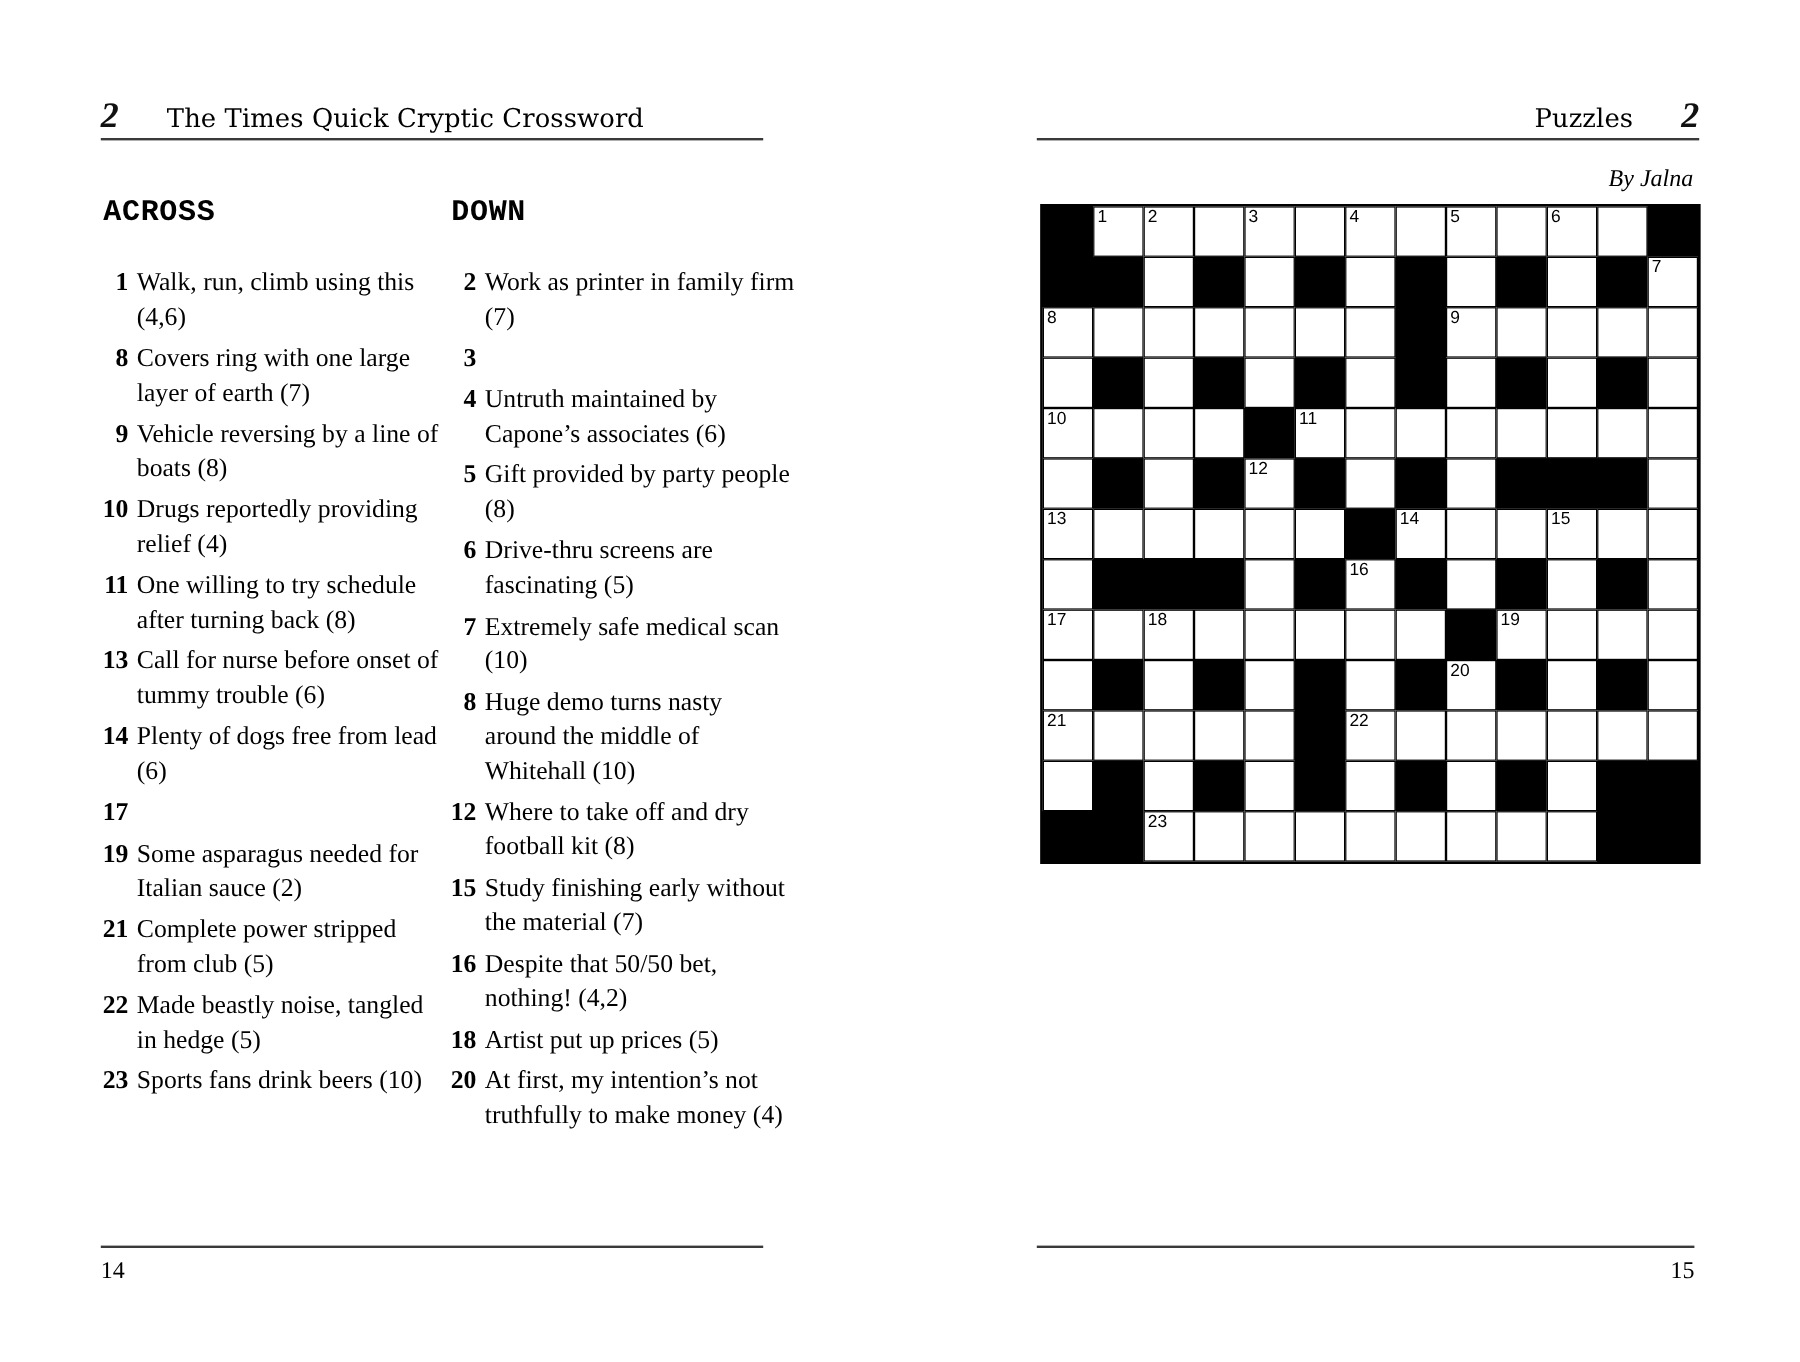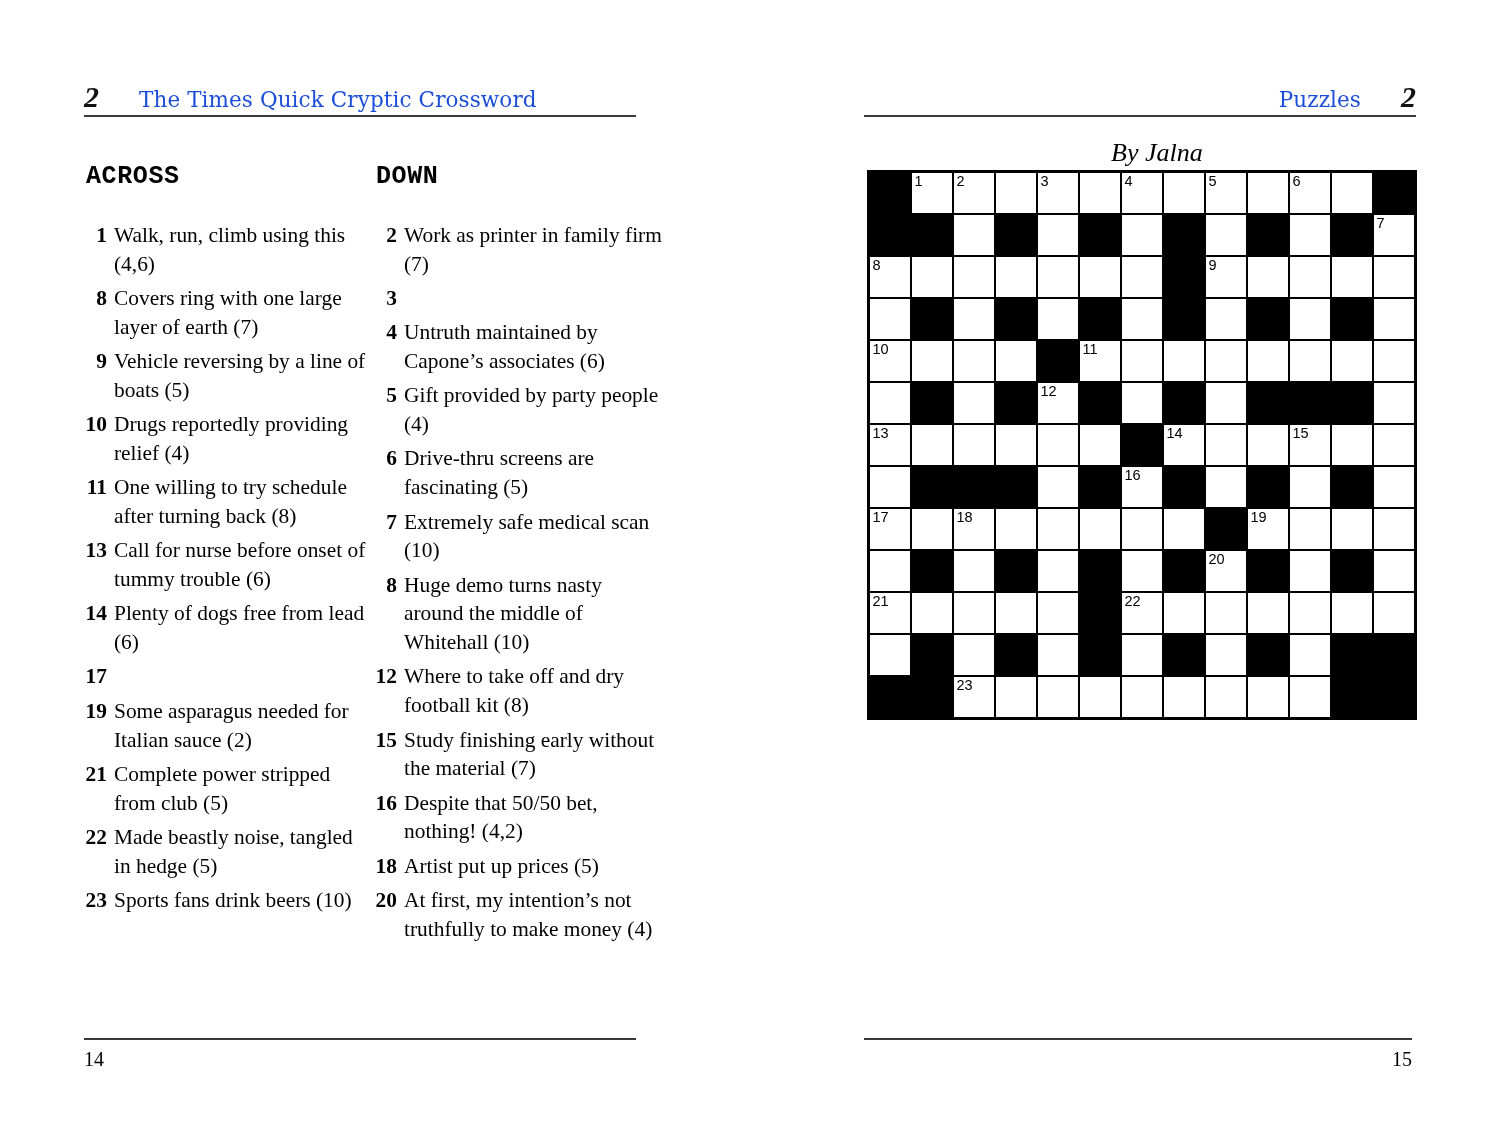--- a/index.html
+++ b/index.html
@@ -47,21 +47,21 @@
     font-family: "Liberation Serif", serif;
     font-weight: bold;
     font-style: italic;
     font-size: 30px;
     color: #111;
     line-height: 1;
   }
   .head-title {
     font-family: "DejaVu Serif", serif;
     font-size: 21.5px;
-    color: #1d4ed8;
+    color: #000000;
     letter-spacing: 0.1px;
     margin-left: 40px;
   }
   .head-right .head-title {
     margin-left: 0;
     margin-right: 40px;
   }
 
   
   .clues-wrap {
@@ -104,22 +104,23 @@
     text-align: left;
     hyphens: manual;
   }
 
   
   .byline {
     position: absolute;
     left: 1111px;
     top: 138px;
     width: 300px;
+    text-align: right;
     font-style: italic;
-    font-size: 26px;
+    font-size: 20px;
     font-family: "Liberation Serif", serif;
   }
 
   
   .grid {
     position: absolute;
     left: 867px;
     top: 170px;
     display: grid;
     grid-template-columns: repeat(13, 42px);
@@ -180,21 +181,21 @@
           <li class="clue">
             <span class="clue-num">1</span>
             <span class="clue-text">Walk, run, climb using this (4,6)</span>
           </li>
           <li class="clue">
             <span class="clue-num">8</span>
             <span class="clue-text">Covers ring with one large layer of earth (7)</span>
           </li>
           <li class="clue">
             <span class="clue-num">9</span>
-            <span class="clue-text">Vehicle reversing by a line of boats (5)</span>
+            <span class="clue-text">Vehicle reversing by a line of boats (8)</span>
           </li>
           <li class="clue">
             <span class="clue-num">10</span>
             <span class="clue-text">Drugs reportedly provid­ing relief (4)</span>
           </li>
           <li class="clue">
             <span class="clue-num">11</span>
             <span class="clue-text">One willing to try sched­ule after turning back (8)</span>
           </li>
           <li class="clue">
@@ -236,21 +237,21 @@
           </li>
           <li class="clue">
             <span class="clue-num">3</span>
           </li>
           <li class="clue">
             <span class="clue-num">4</span>
             <span class="clue-text">Untruth maintained by Capone’s associates (6)</span>
           </li>
           <li class="clue">
             <span class="clue-num">5</span>
-            <span class="clue-text">Gift provided by party people (4)</span>
+            <span class="clue-text">Gift provided by party people (8)</span>
           </li>
           <li class="clue">
             <span class="clue-num">6</span>
             <span class="clue-text">Drive-thru screens are fascinating (5)</span>
           </li>
           <li class="clue">
             <span class="clue-num">7</span>
             <span class="clue-text">Extremely safe medical scan (10)</span>
           </li>
           <li class="clue">

